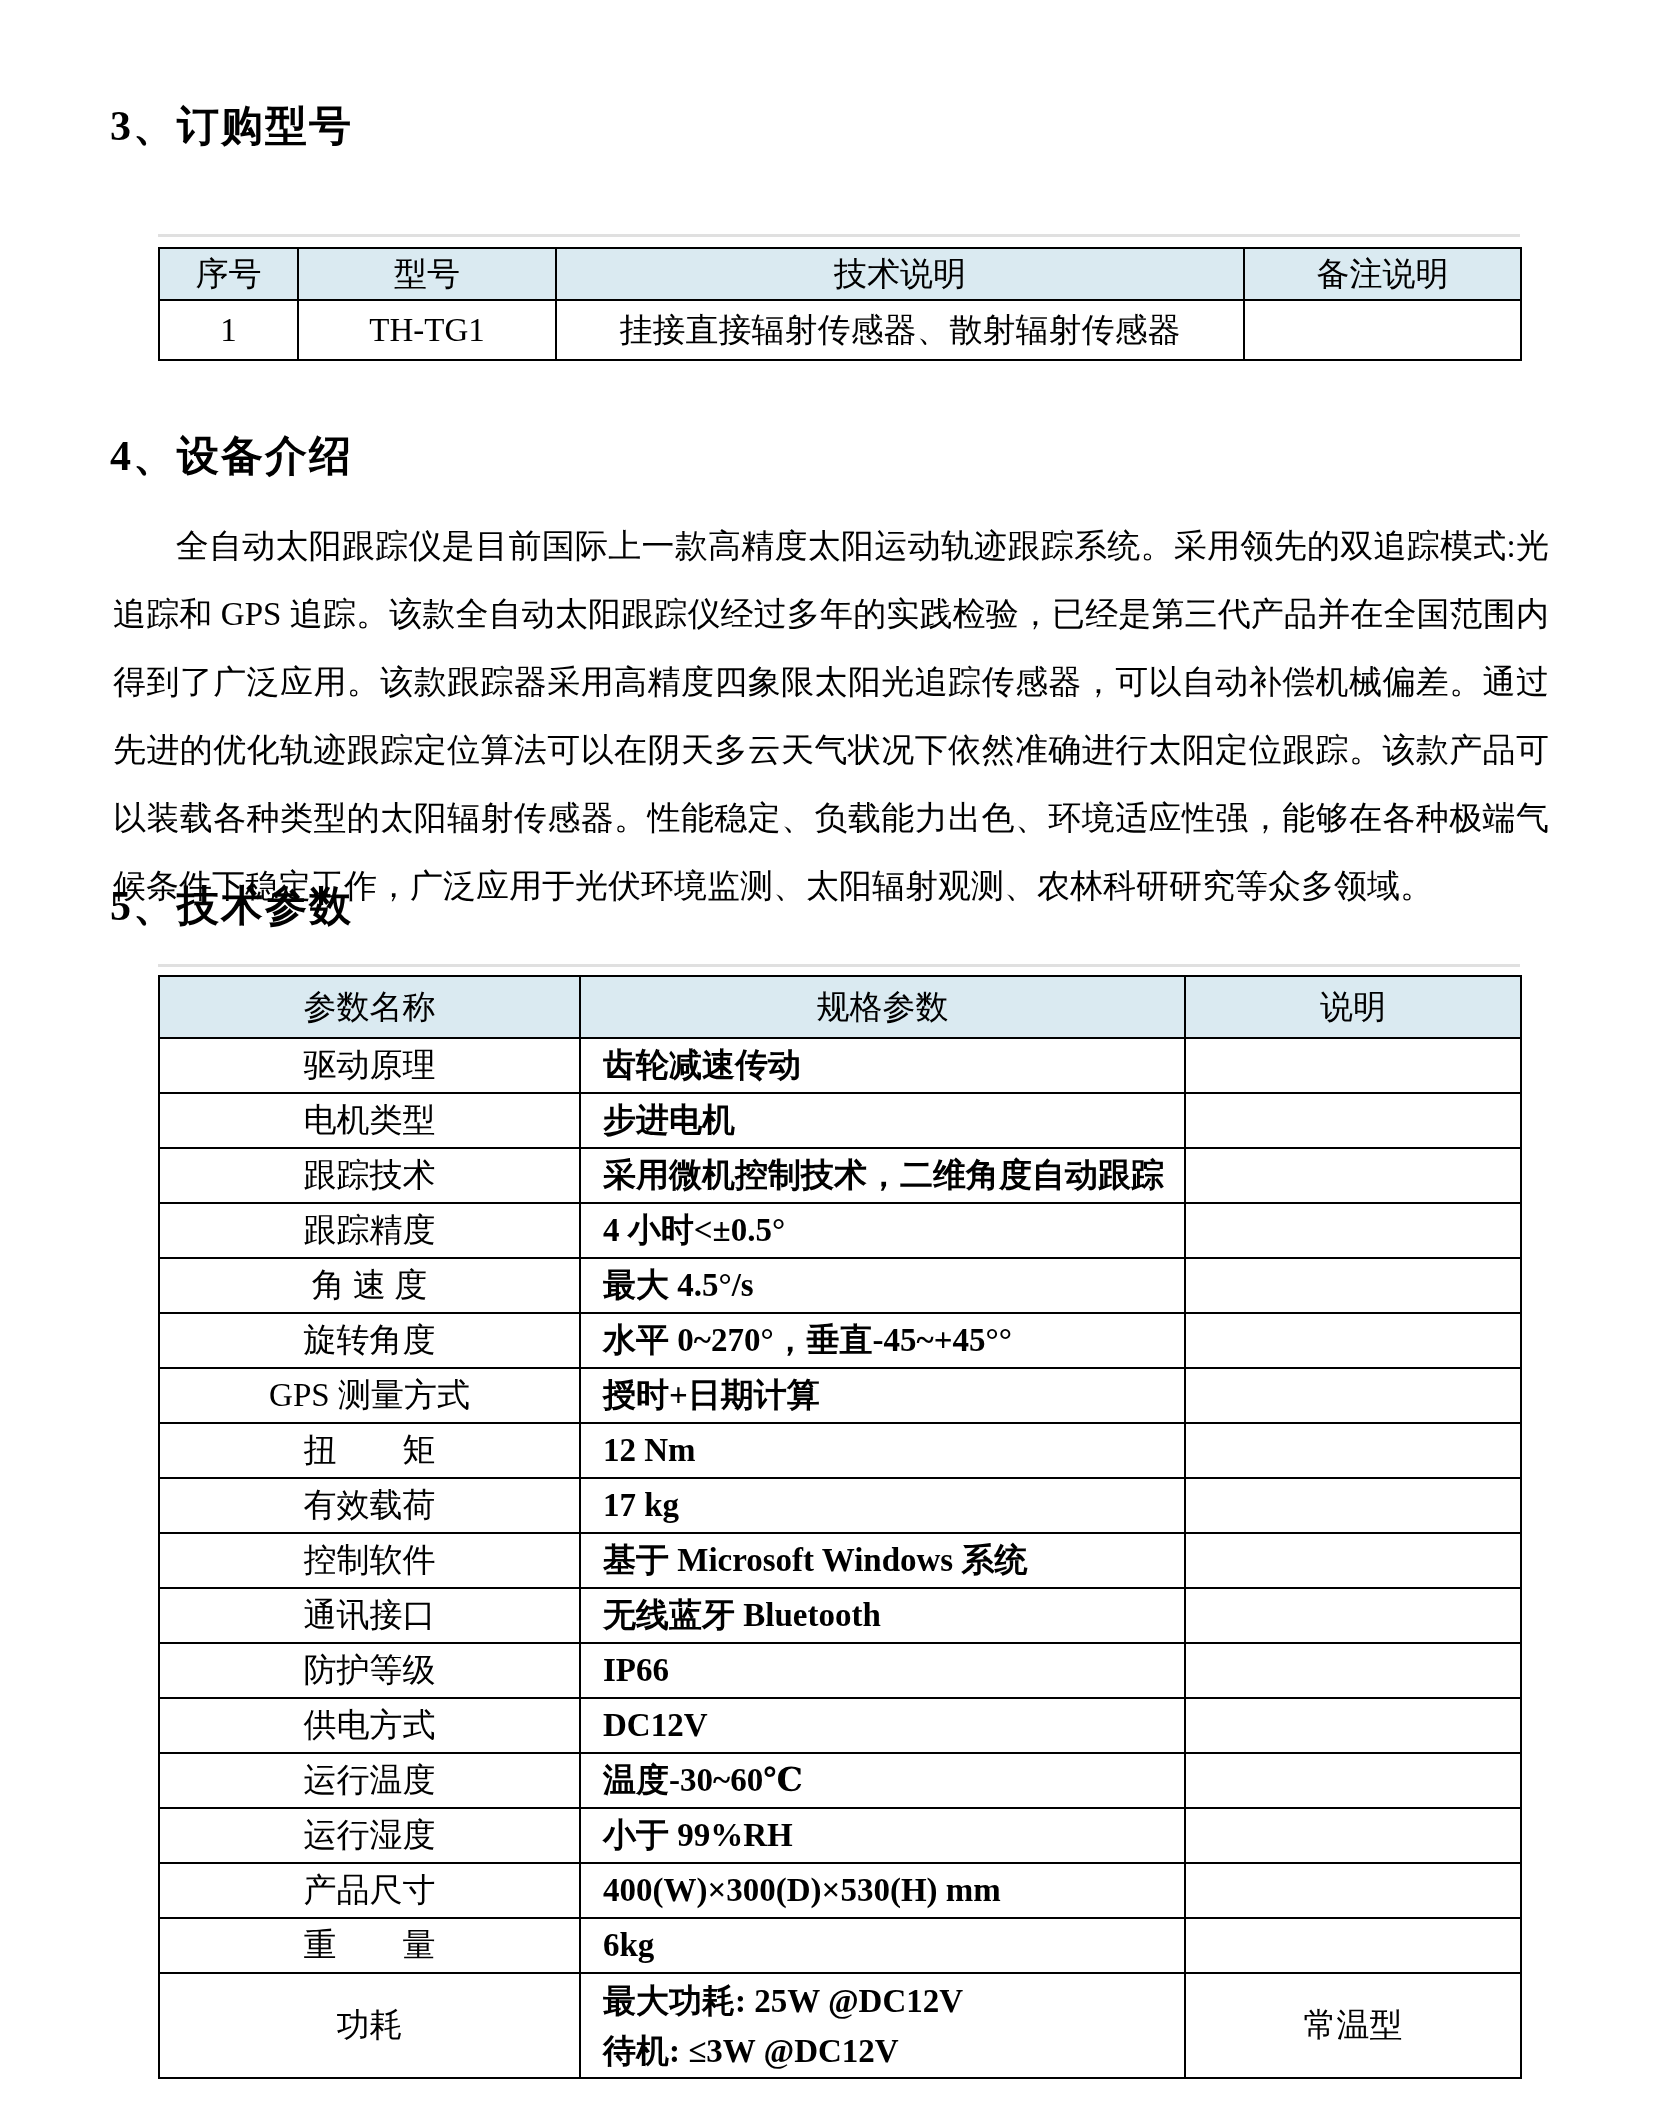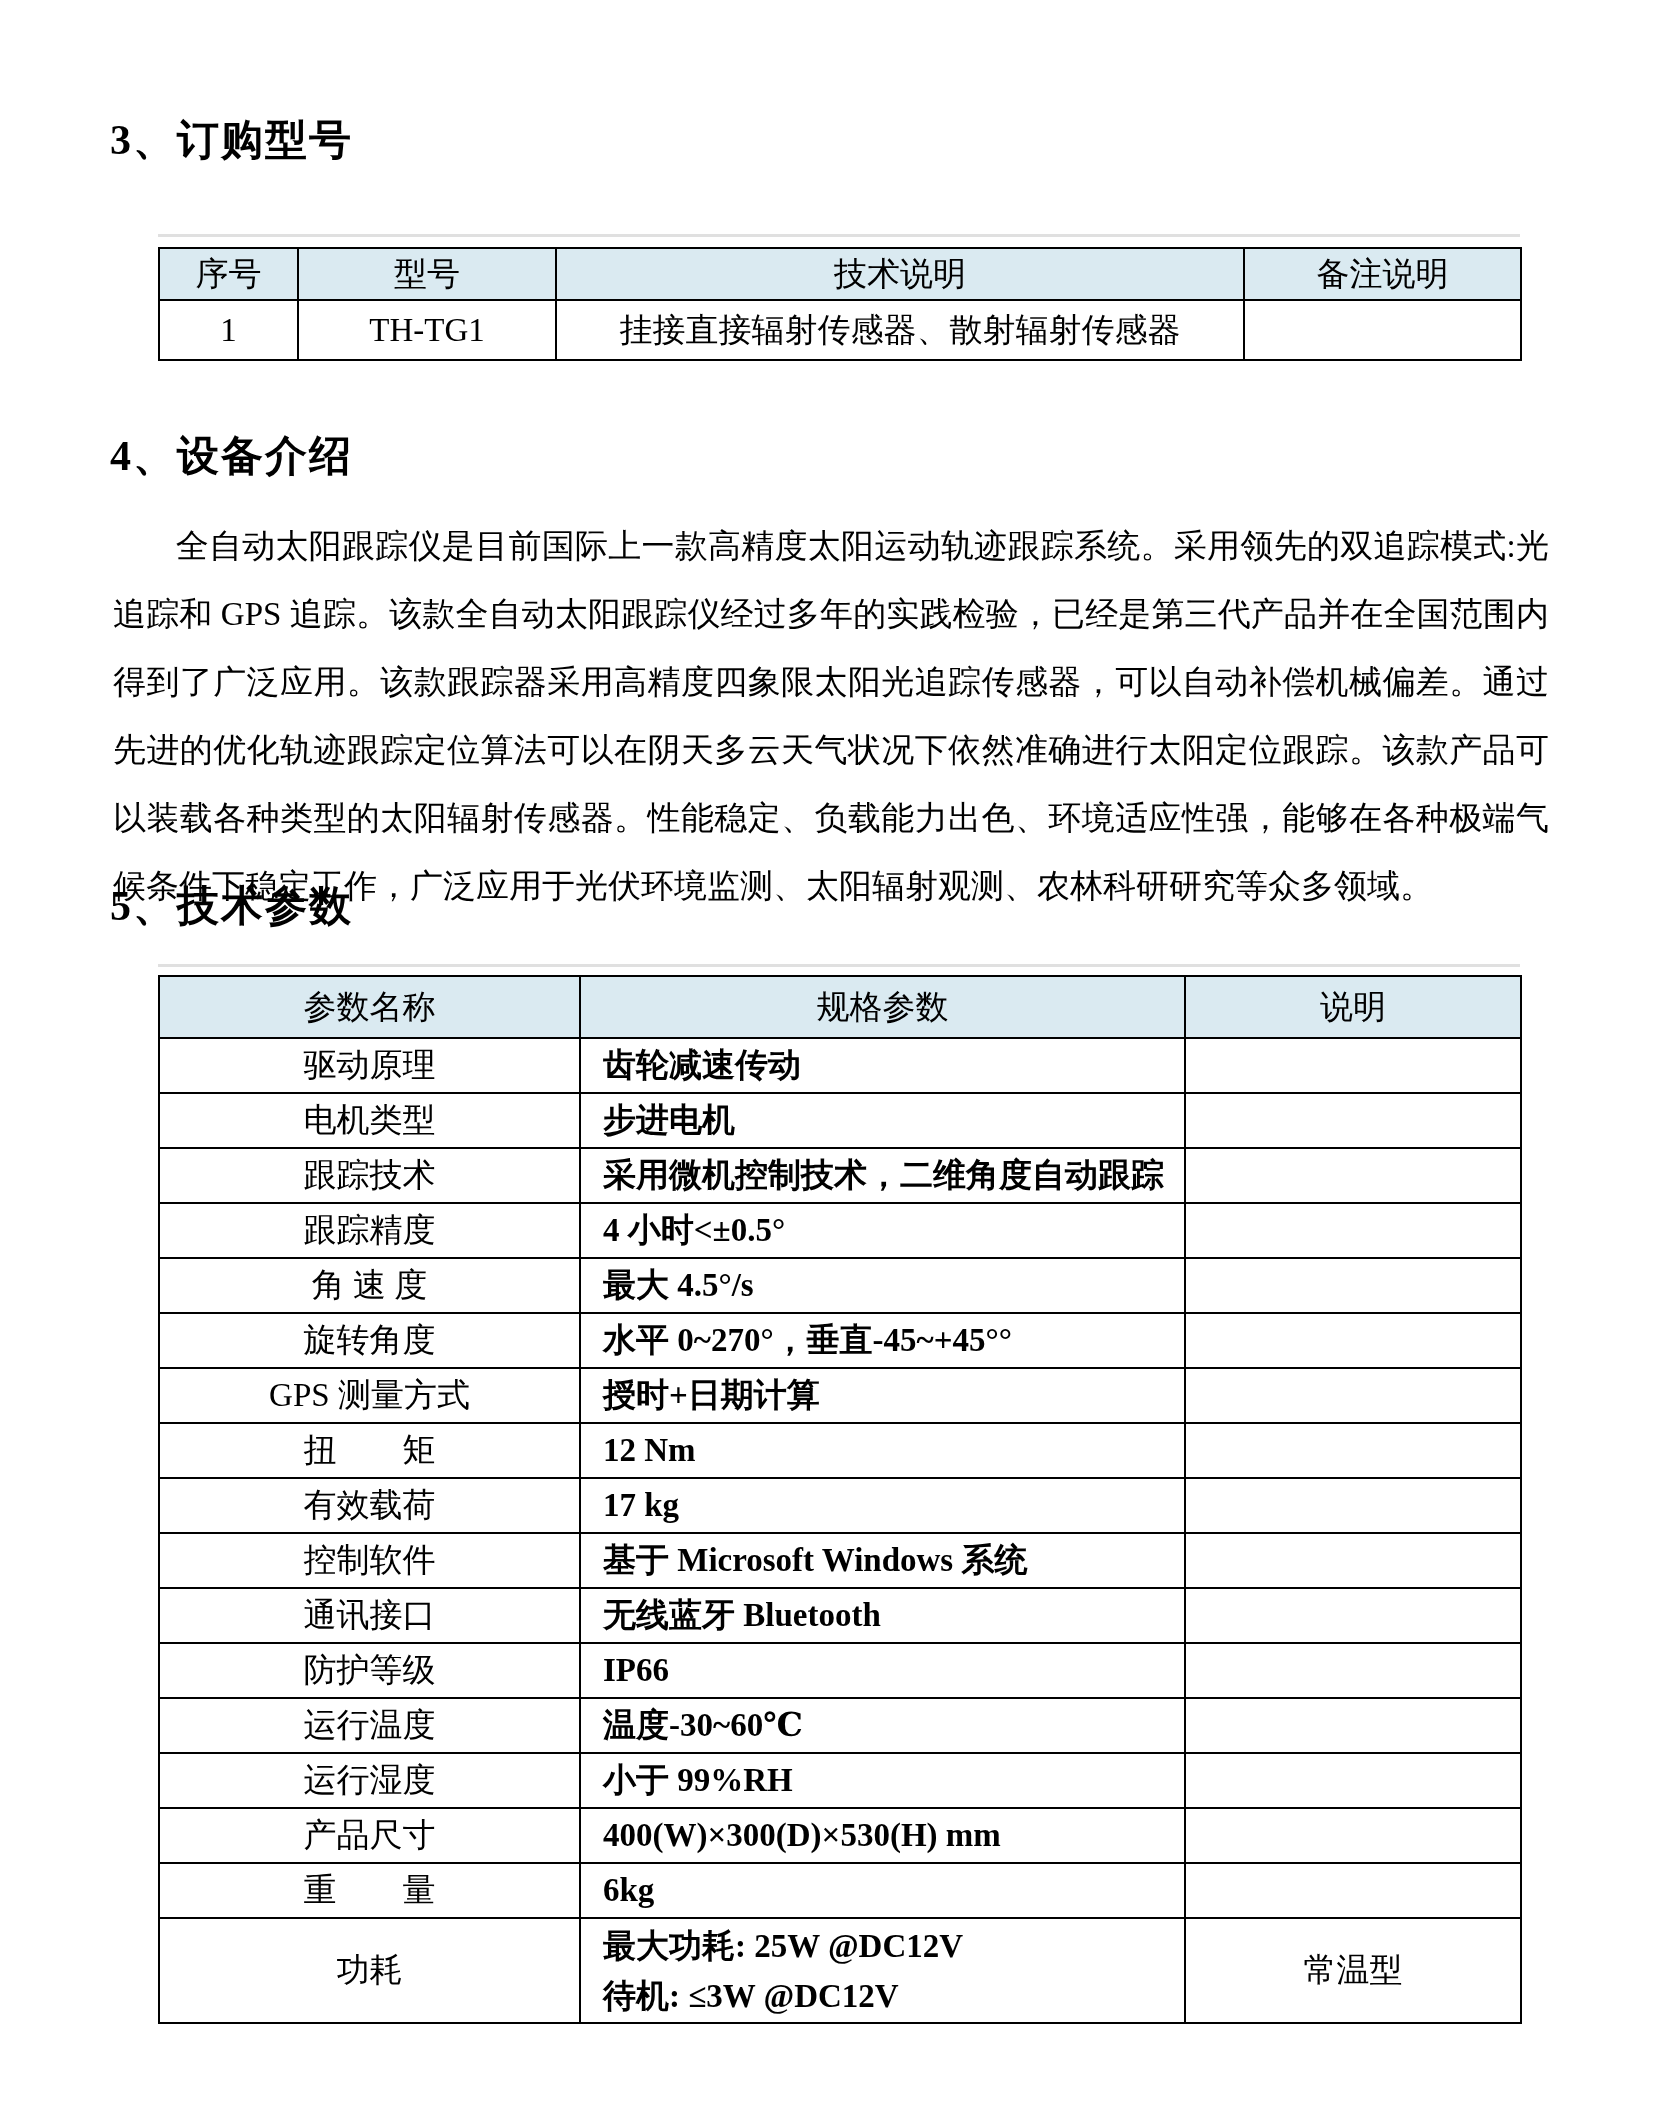--- a/index.html
+++ b/index.html
@@ -15,21 +15,21 @@
   }
   .sec-title {
     position: absolute;
     left: 110px;
     margin: 0;
     font-size: 42px;
     font-weight: bold;
     letter-spacing: 2px;
     white-space: nowrap;
   }
-  #sec3 { top: 112px; }
+  #sec3 { top: 98px; }
   #sec4 { top: 428px; }
   #sec5 { top: 878px; }
 
   .intro {
     position: absolute;
     left: 113px;
     top: 512px;
     width: 1436px;
     font-size: 33px;
     line-height: 68px;
@@ -193,20 +193,25 @@
         <td>通讯接口</td>
         <td class="val">无线蓝牙 Bluetooth</td>
         <td></td>
       </tr>
       <tr>
         <td>防护等级</td>
         <td class="val">IP66</td>
         <td></td>
       </tr>
       <tr>
+        <td>供电方式</td>
+        <td class="val">DC12V</td>
+        <td></td>
+      </tr>
+      <tr>
         <td>运行温度</td>
         <td class="val">温度-30~60℃</td>
         <td></td>
       </tr>
       <tr>
         <td>运行湿度</td>
         <td class="val">小于 99%RH</td>
         <td></td>
       </tr>
       <tr>

